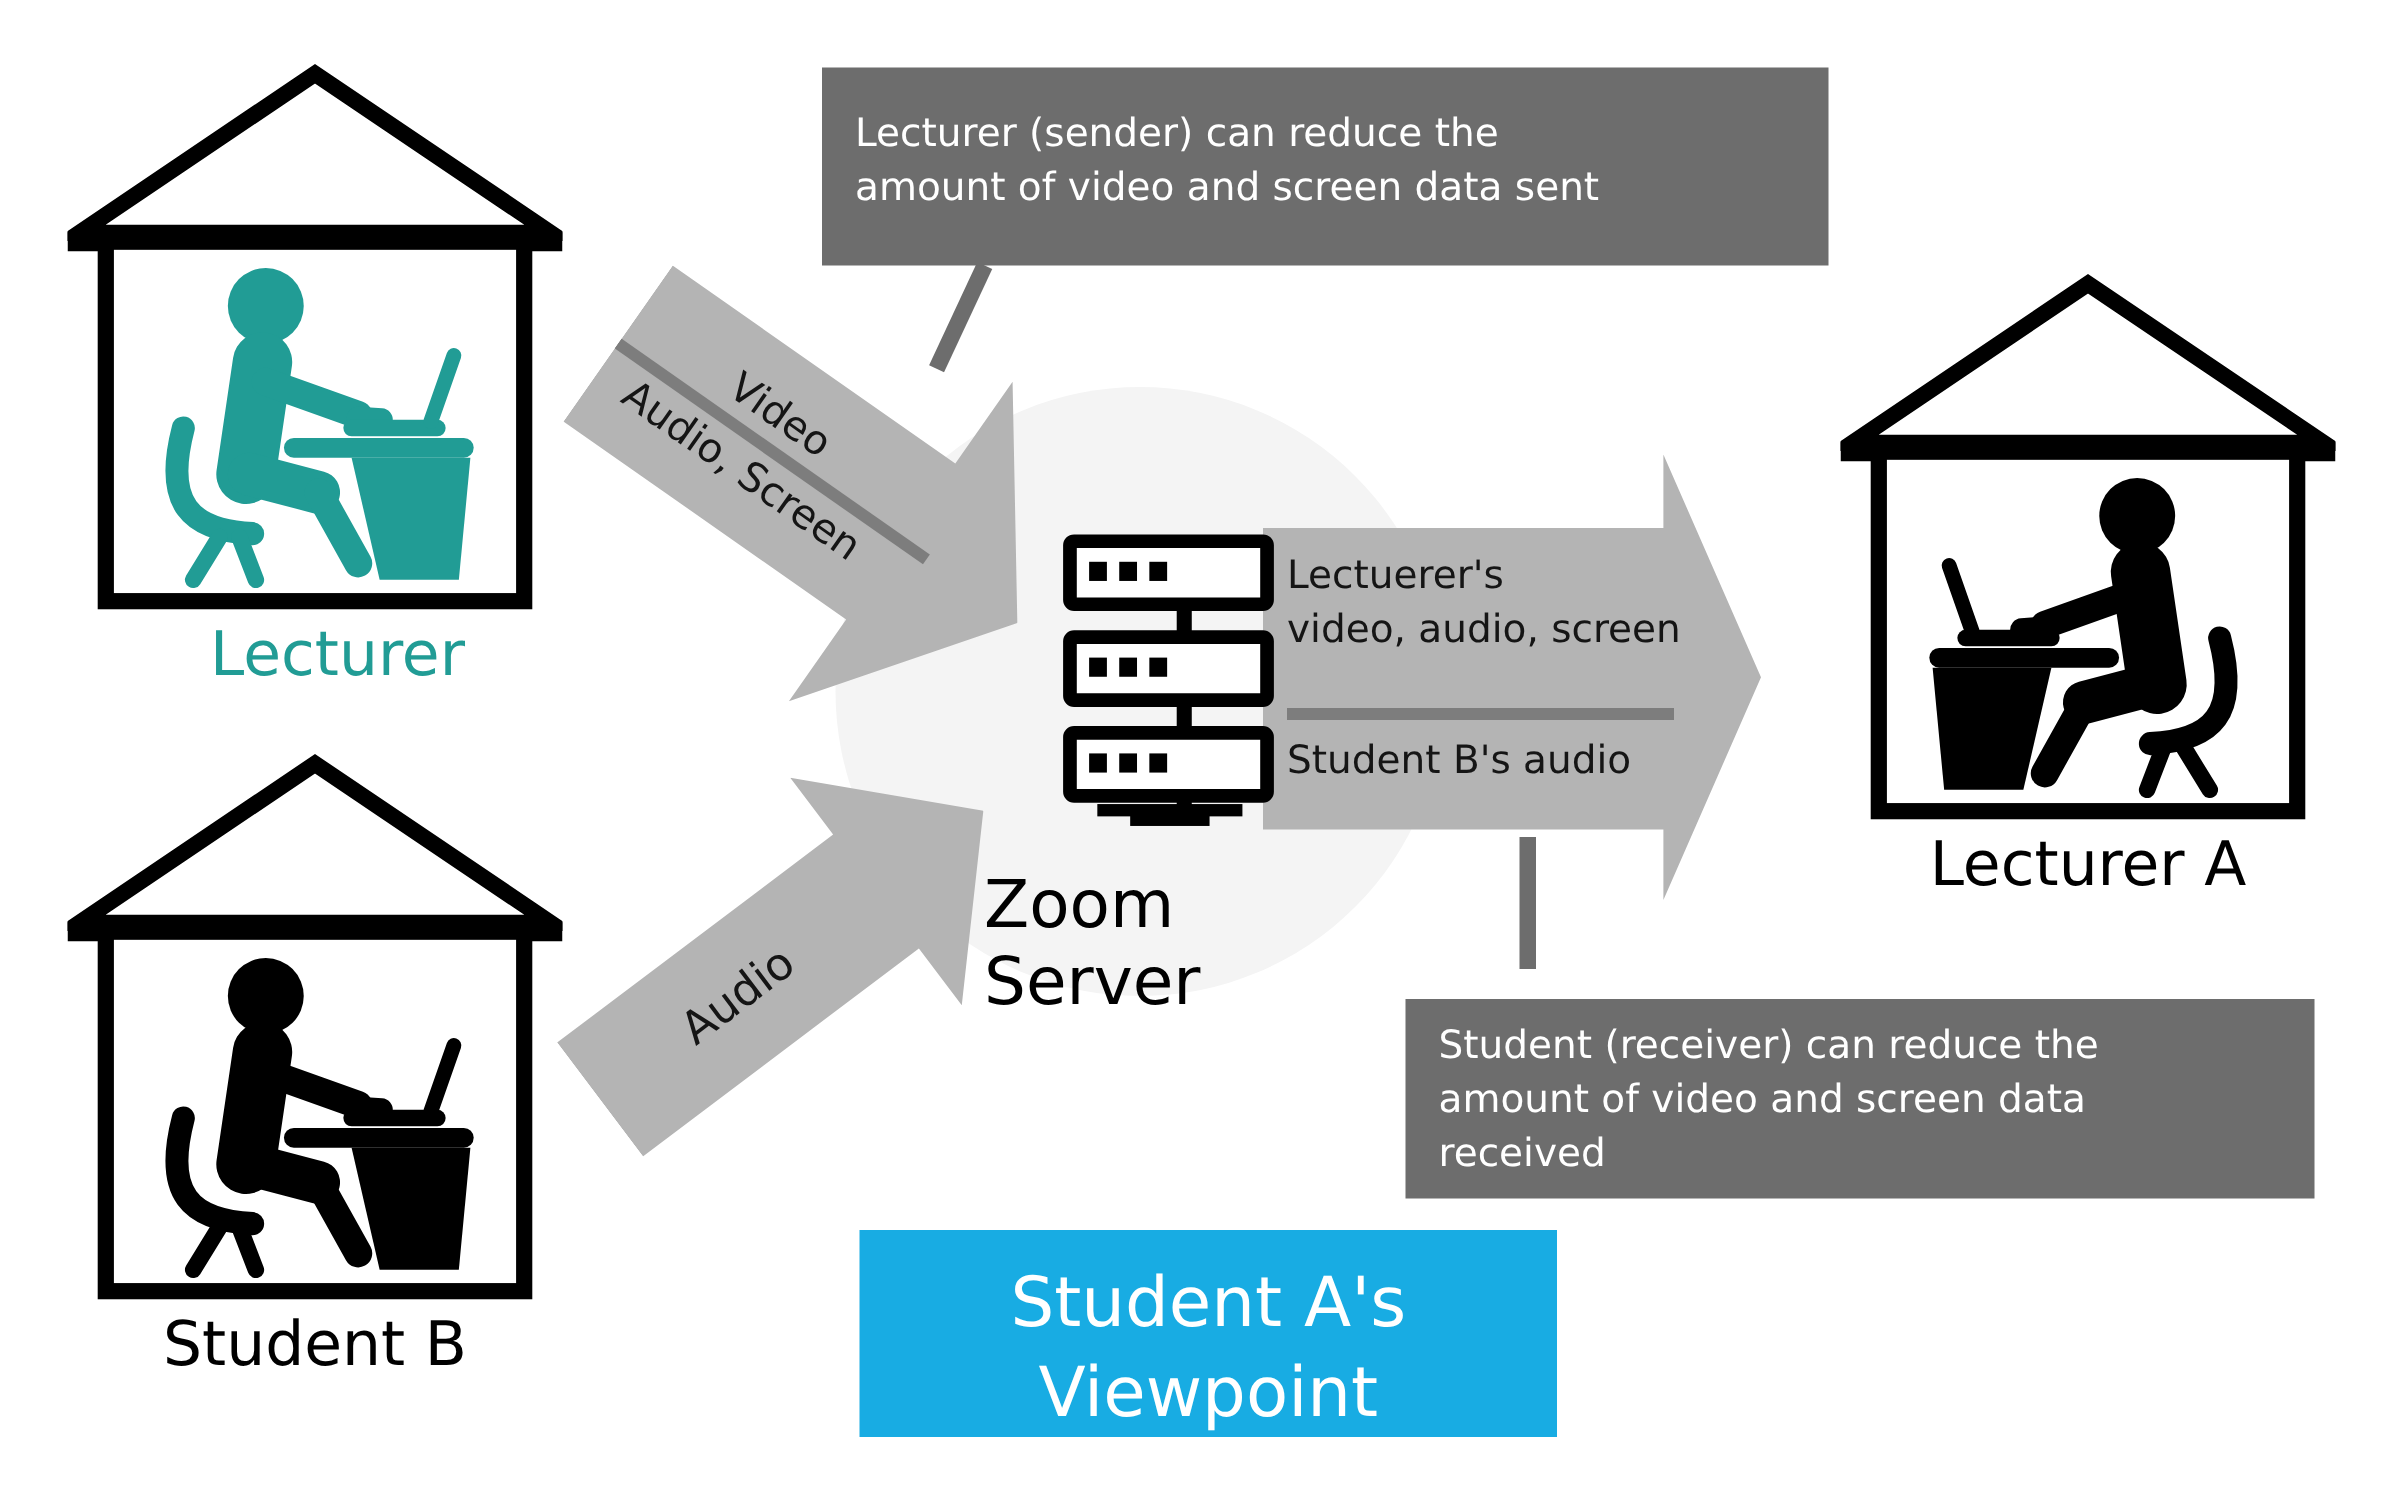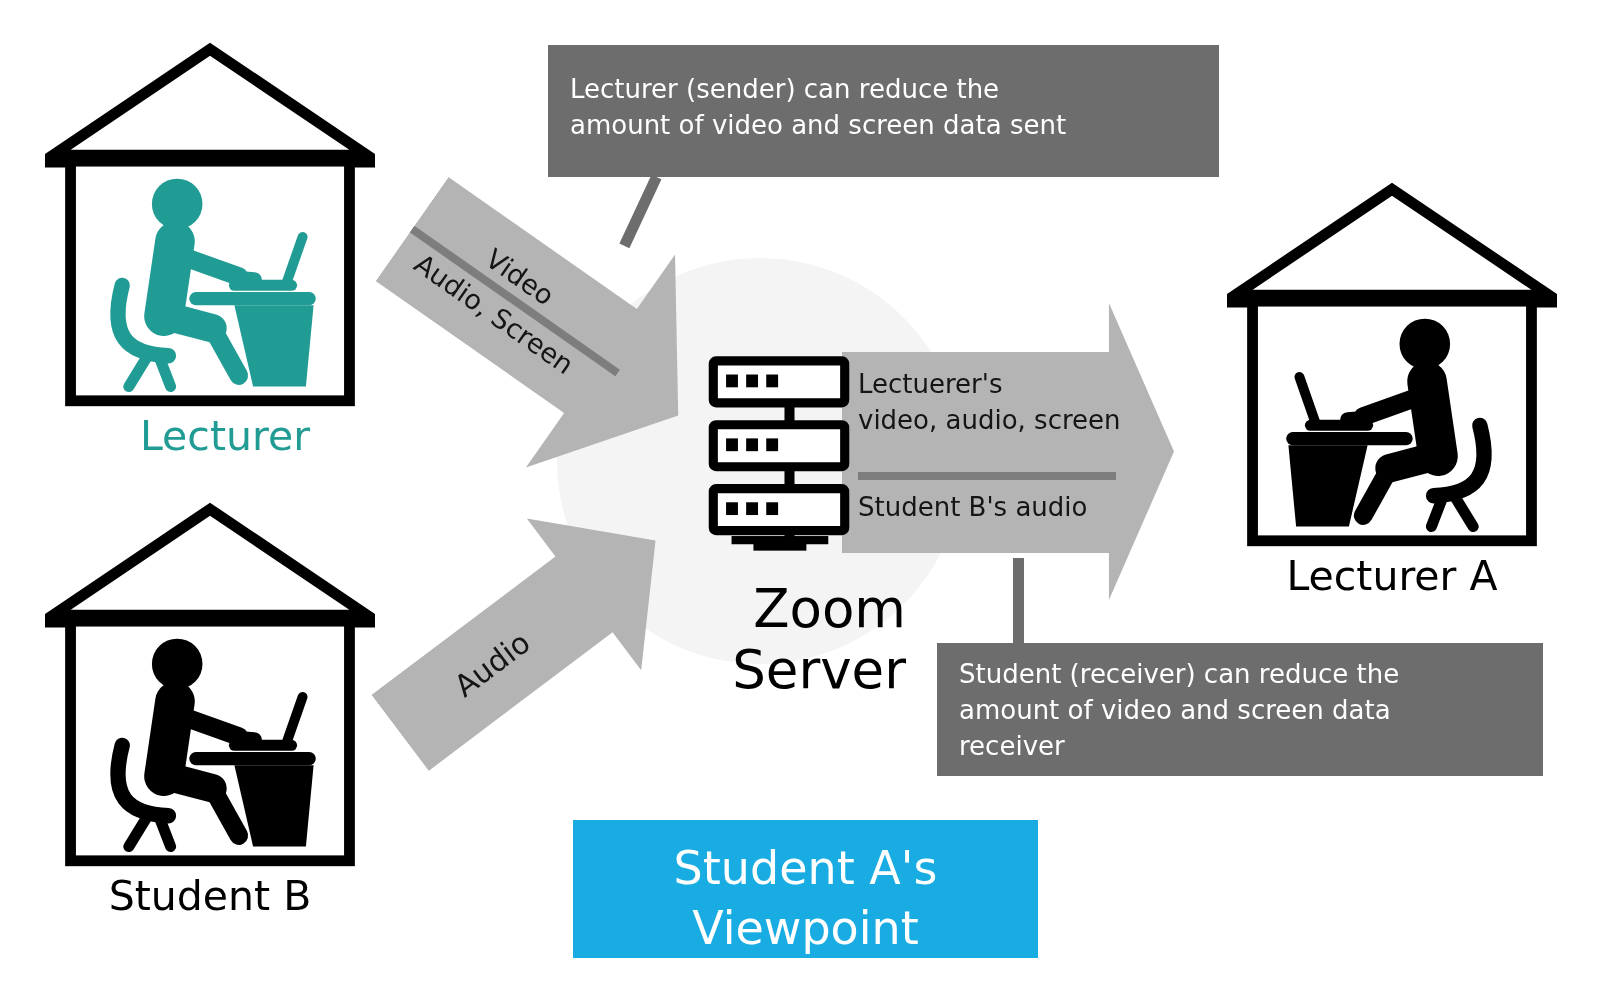--- a/index.html
+++ b/index.html
@@ -40,25 +40,25 @@
   .arrow-1 .arrow-divider{width:265px;flex:none;margin-left:4px}
   .arrow-3 .arrow-divider{width:258px;margin:34px 0 9px 0}
   
   .connector{background:var(--callout);z-index:2}
   .connector-top{left:651px;top:177px;width:11px;height:76px;
                  transform:rotate(25deg);transform-origin:50% 0}
   .connector-bottom{left:1013px;top:558px;width:11px;height:88px}
   
   .callout{background:var(--callout);color:#fff;z-index:3;font-size:26px;line-height:36px}
   .callout-top{left:548px;top:45px;width:671px;height:132px;padding:26px 0 0 22px}
-  .callout-bottom{left:937px;top:643px;width:606px;height:133px;padding:13px 0 0 22px}
+  .callout-bottom{left:937px;top:666px;width:606px;height:133px;padding:13px 0 0 22px}
   .callout div{white-space:nowrap}
   
   .server-icon{left:706px;top:355px;z-index:4}
-  .server-label{left:656px;top:578px;width:250px;text-align:right;font-size:53px;z-index:4}
+  .server-label{left:656px;top:578px;width:250px;text-align:left;font-size:44px;z-index:4}
   
   .viewpoint{left:573px;top:820px;width:465px;height:138px;background:var(--cyan);
              color:#fff;display:flex;flex-direction:column;align-items:center;
              justify-content:flex-end;font-size:46px;line-height:60px;z-index:3}
   .hidden-defs{position:absolute;width:0;height:0;overflow:hidden}
 </style>
 </head>
 <body>
 
 <svg class="hidden-defs" aria-hidden="true">
@@ -163,19 +163,19 @@
 <div class="abs connector connector-bottom"></div>
 
 <div class="abs callout callout-top">
   <div>Lecturer (sender) can reduce the</div>
   <div>amount of video and screen data sent</div>
 </div>
 
 <div class="abs callout callout-bottom">
   <div>Student (receiver) can reduce the</div>
   <div>amount of video and screen data</div>
-  <div>receiver</div>
+  <div>received</div>
 </div>
 
 <div class="abs viewpoint">
   <div>Student A's</div>
   <div>Viewpoint</div>
 </div>
 
 </body></html>

